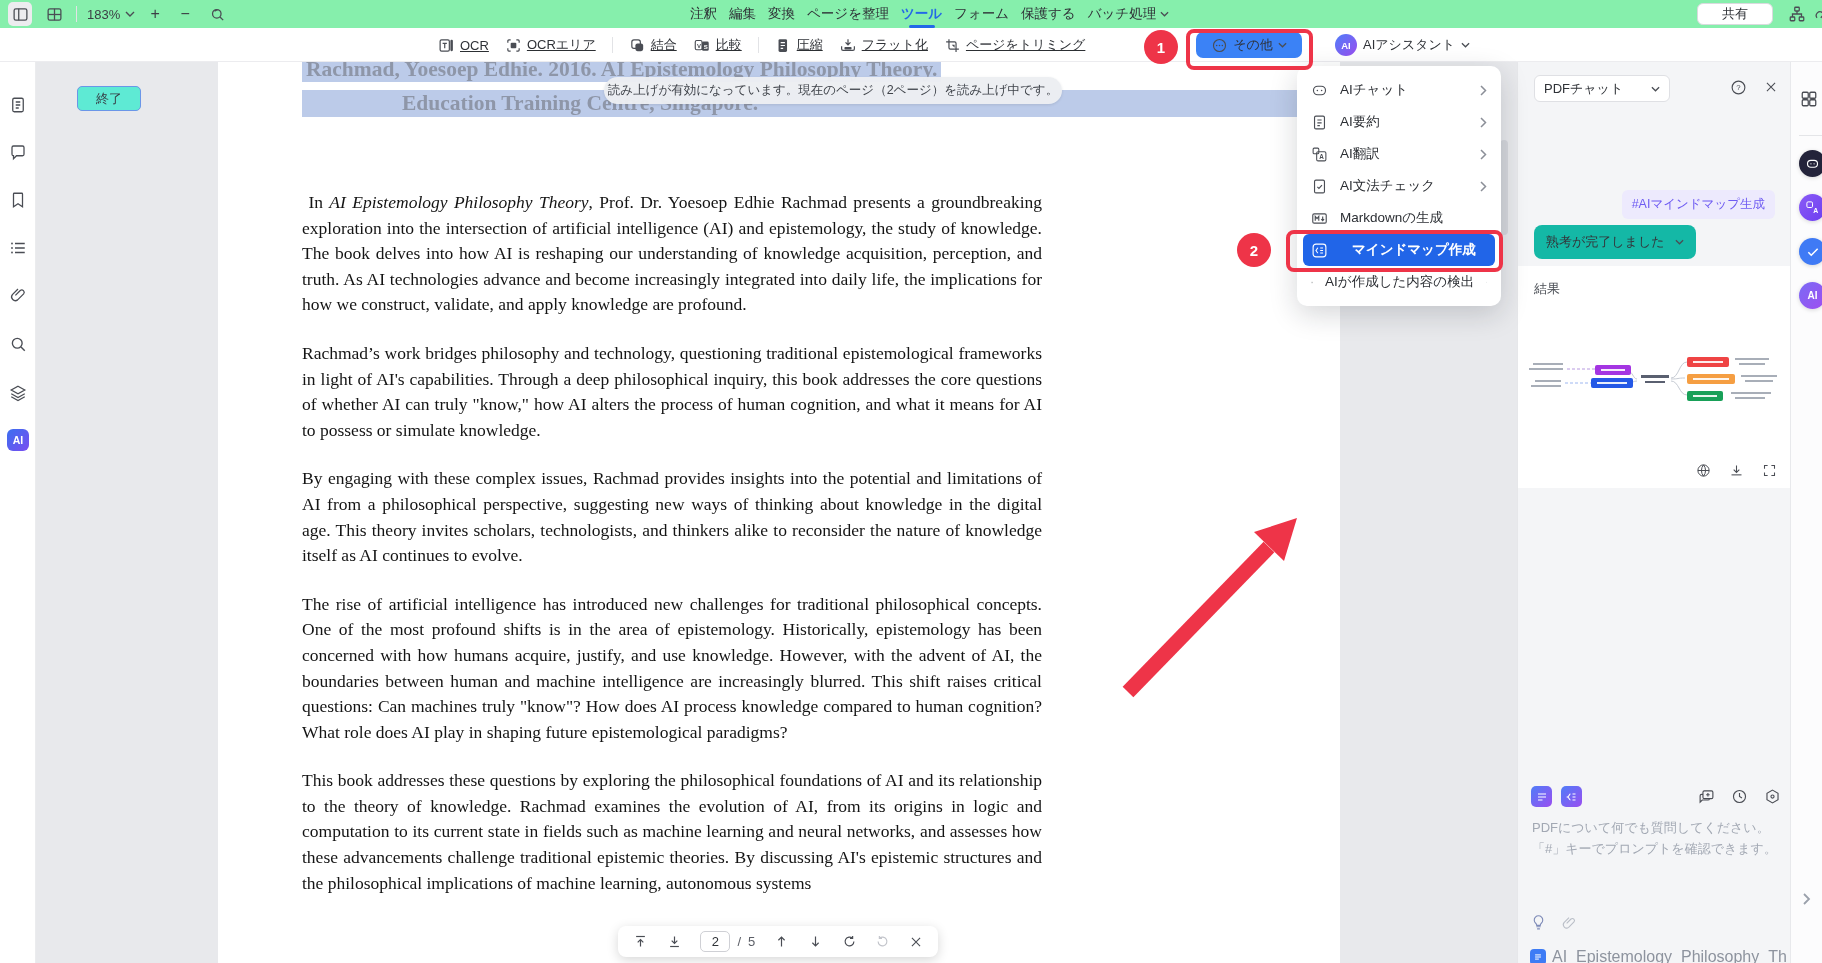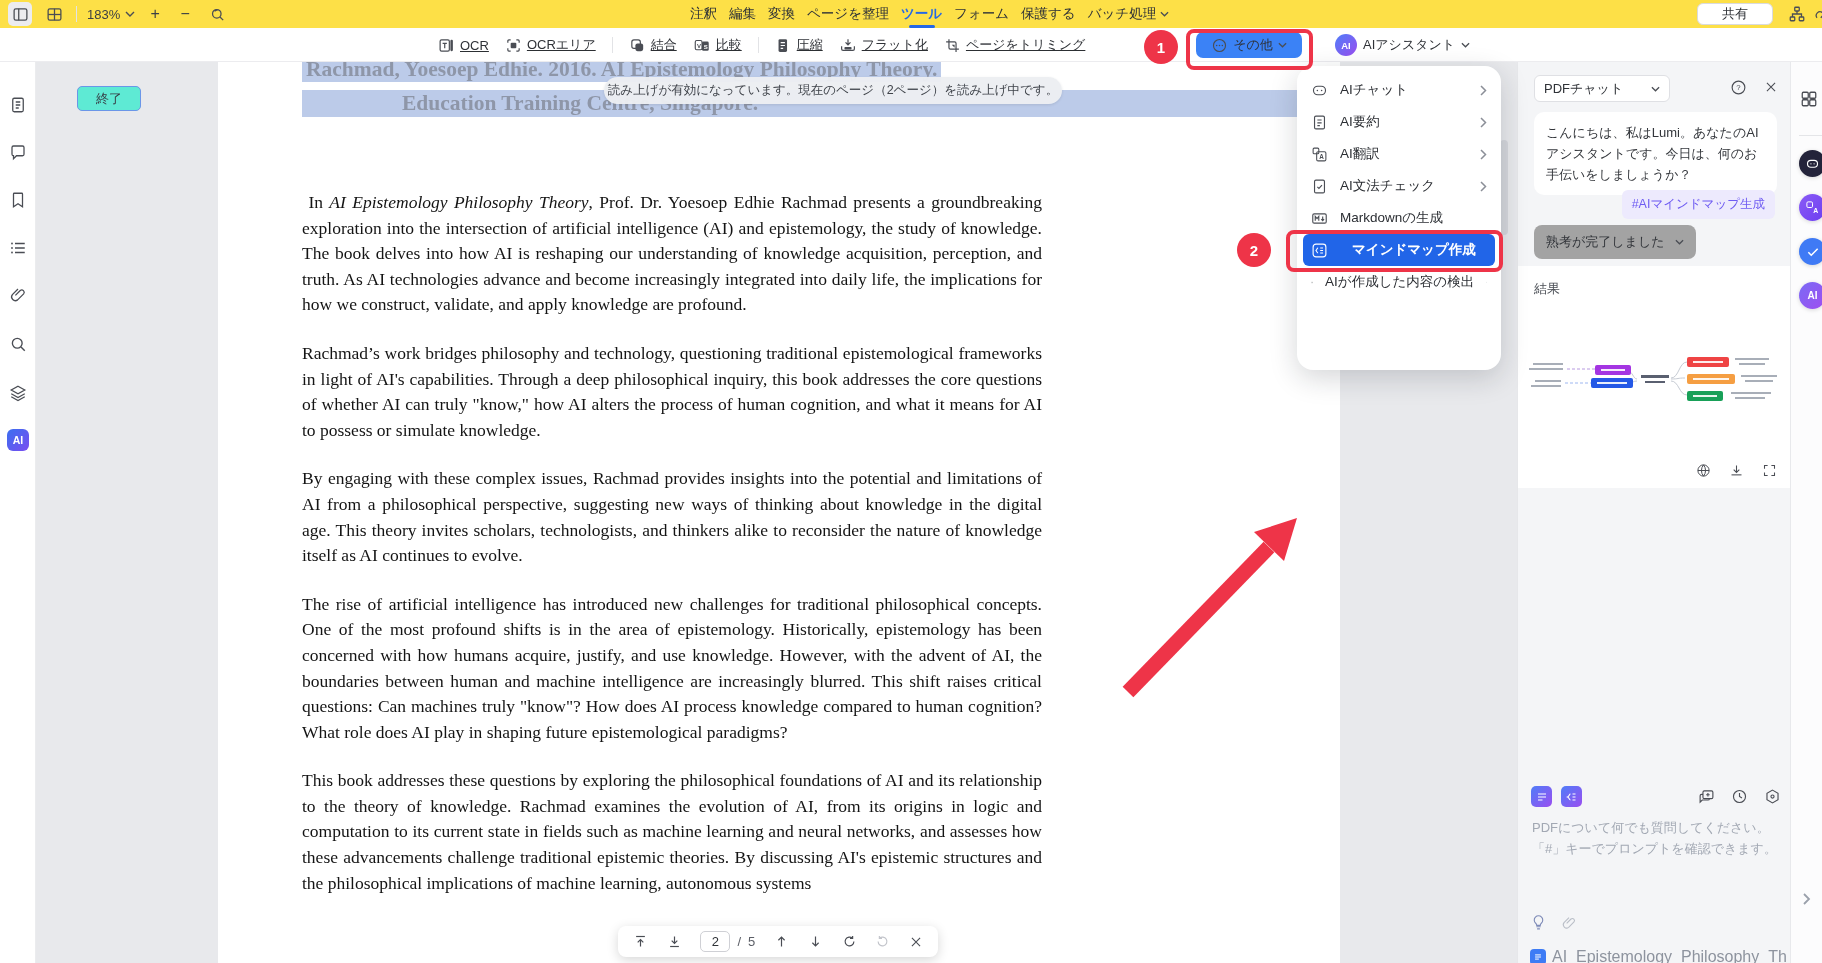--- a/index.html
+++ b/index.html
@@ -5,21 +5,21 @@
   * { margin:0; padding:0; box-sizing:border-box; }
   html,body { background:#dfe0e3; }
   .app {
     position:relative; width:1822px; height:963px; overflow:hidden;
     background:#ffffff; font-family:"Liberation Sans",sans-serif; color:#2c2f33;
   }
   svg { display:block; }
   .ic { color:#4a4d54; }
 
   
-  .menubar { position:absolute; left:0; top:0; width:1822px; height:28px; background:#fde047; z-index:20; }
+  .menubar { position:absolute; left:0; top:0; width:1822px; height:28px; background:#86efac; z-index:20; }
   .mb-left { position:absolute; left:8px; top:2px; display:flex; align-items:center; gap:10px; }
   .sq-btn { width:24px; height:24px; display:flex; align-items:center; justify-content:center; border-radius:5px; }
   .sq-btn.on { background:#ececef; }
   .vdiv { width:1px; height:16px; background:#e2e3e6; }
   .zoomtxt { font-size:13px; color:#3c3f45; display:flex; align-items:center; gap:5px; }
   .pm { font-size:16px; color:#3c3f45; width:20px; text-align:center; }
   .menus { position:absolute; left:690px; top:0; height:28px; display:flex; align-items:center; gap:12px; }
   .mi { position:relative; font-size:13.5px; color:#2f3237; display:flex; align-items:center; gap:4px; height:28px; }
   .mi.active { color:#2368e8; font-weight:bold; }
   .mi.active::after { content:""; position:absolute; left:50%; transform:translateX(-50%); bottom:0; width:26px; height:3px; background:#2368e8; border-radius:2px; }
@@ -49,21 +49,21 @@
   .body-text p { margin-bottom:23px;margin-top:17px; }
   .doc-scroll { position:absolute; left:1500px; top:140px; width:8px; height:95px; border-radius:4px; background:#d5d7dc; z-index:4; }
 
   
   .float-nav { position:absolute; left:618px; top:926px; width:320px; height:31px; background:#fff; border-radius:8px; box-shadow:0 3px 12px rgba(0,0,0,.16); display:flex; align-items:center; justify-content:space-between; padding:0 15px; z-index:30; }
   .pagebox { width:30px; height:21px; border:1px solid #cfd0d5; border-radius:5px; font-size:13px; color:#2f3237; display:flex; align-items:center; justify-content:center; }
   .pnsep { font-size:13px; color:#5b5e66; }
   .fnav-group { display:flex; align-items:center; gap:7px; }
 
   
-  .dropdown { position:absolute; left:1297px; top:66px; width:204px; height:304px; background:#fff; border-radius:16px; box-shadow:0 8px 28px rgba(20,25,40,.18); padding:8px 0; z-index:50; }
+  .dropdown { position:absolute; left:1297px; top:66px; width:204px; height:240px; background:#fff; border-radius:10px; box-shadow:0 8px 28px rgba(20,25,40,.18); padding:8px 0; z-index:50; }
   .dd-item { position:relative; height:32px; display:flex; align-items:center; padding:0 14px; gap:12px; }
   .dd-lab { font-size:13.5px; color:#2b2e33; flex:1; white-space:nowrap; }
   .dd-item.hl { margin:0 6px; padding:0 8px; background:#2165e8; border-radius:6px; height:32px; }
   .dd-item.hl .dd-lab { color:#fff; font-weight:bold;margin-left:12px; }
   .dd-item.hl .ic { color:#fff; }
 
   
   .anno-rect { position:absolute; border:4px solid #ee3448; border-radius:8px; z-index:60; }
   .r1 { left:1186px; top:29px; width:127px; height:41px; }
   .r2 { left:1286px; top:230px; width:217px; height:42px; }
@@ -72,21 +72,21 @@
   .b2 { left:1237px; top:233px; }
   .arrow-svg { position:absolute; left:1080px; top:480px; z-index:35; }
 
   
   .chat-panel { position:absolute; left:1517px; top:62px; width:273px; height:901px; background:#f4f5f7; border-left:1px solid #e6e7ea; z-index:10; }
   .cp-select { position:absolute; left:16px; top:13px; width:136px; height:27px; background:#fff; border:1px solid #dfe0e4; border-radius:6px; display:flex; align-items:center; justify-content:space-between; padding:0 9px; font-size:13px; color:#2f3237; }
   .cp-help { position:absolute; left:212px; top:17px; }
   .cp-close { position:absolute; left:246px; top:18px; }
   .greet { position:absolute; left:16px; top:50px; width:243px; background:#fff; border-radius:10px; padding:10px 12px; font-size:13px; line-height:1.62; color:#33363b; font-weight:500; }
   .chip { position:absolute; right:15px; top:128px; background:#edeafd; color:#6e5bf2; font-size:12.5px; padding:6px 10px; border-radius:6px; }
-  .status-box { position:absolute; left:16px; top:163px; background:#a3a3a3; border-radius:8px; padding:8px 12px; font-size:13px; color:#33363b; display:flex; align-items:center; gap:10px; }
+  .status-box { position:absolute; left:16px; top:163px; background:#14b8a6; border-radius:8px; padding:8px 12px; font-size:13px; color:#33363b; display:flex; align-items:center; gap:10px; }
   .result-card { position:absolute; left:0; top:204px; width:273px; height:222px; background:#fff; }
   .result-label { position:absolute; left:16px; top:14px; font-size:13px; color:#4a4e55; }
   .rc-icons { position:absolute; right:14px; bottom:10px; display:flex; gap:18px; }
   .quick-row { position:absolute; left:13px; top:724px; width:250px; display:flex; align-items:center; }
   .grad-ic { width:21px; height:21px; border-radius:5px; background:linear-gradient(135deg,#4f7df8,#9a4ef0); display:flex; align-items:center; justify-content:center; margin-right:9px; }
   .qr-right { margin-left:auto; display:flex; gap:16px; }
   .placeholder { position:absolute; left:14px; top:756px; width:250px; font-size:13px; line-height:1.6; color:#a2a8b3; }
   .hint-row { position:absolute; left:12px; top:852px; display:flex; gap:14px; align-items:center; }
   .file-row { position:absolute; left:12px; top:886px; display:flex; align-items:center; gap:6px; width:256px; overflow:hidden; }
   .file-ic { width:16px; height:16px; border-radius:4px; background:#3d7bf5; flex:0 0 auto; display:flex; align-items:center; justify-content:center; }
@@ -407,21 +407,20 @@
           <circle cx="12" cy="12" r="9" fill="none" stroke="currentColor" stroke-width="1.6"></circle>
           <text x="12" y="16" font-size="11" fill="currentColor" text-anchor="middle" font-family="Liberation Sans,sans-serif">?</text>
         </svg>
       </span>
     <span class="cp-close">
         <svg class="ic" width="14" height="14" viewBox="0 0 24 24" fill="none" stroke="currentColor" stroke-width="1.8">
           <path d="M5 5l14 14M19 5L5 19"></path>
         </svg>
       </span>
 
-    <div class="greet">こんにちは、私はLumi。あなたのAIアシスタントです。今日は、何のお手伝いをしましょうか？</div>
     <span class="chip">#AIマインドマップ生成</span>
     <span class="status-box">
       <span>熟考が完了しました</span>
       <svg class="ic" width="9" height="6" viewBox="0 0 10 6" fill="none" stroke="currentColor" stroke-width="1.4">
           <path d="M1 1l4 4 4-4"></path>
         </svg>
     </span>
 
     <div class="result-card">
       <span class="result-label">結果</span>

